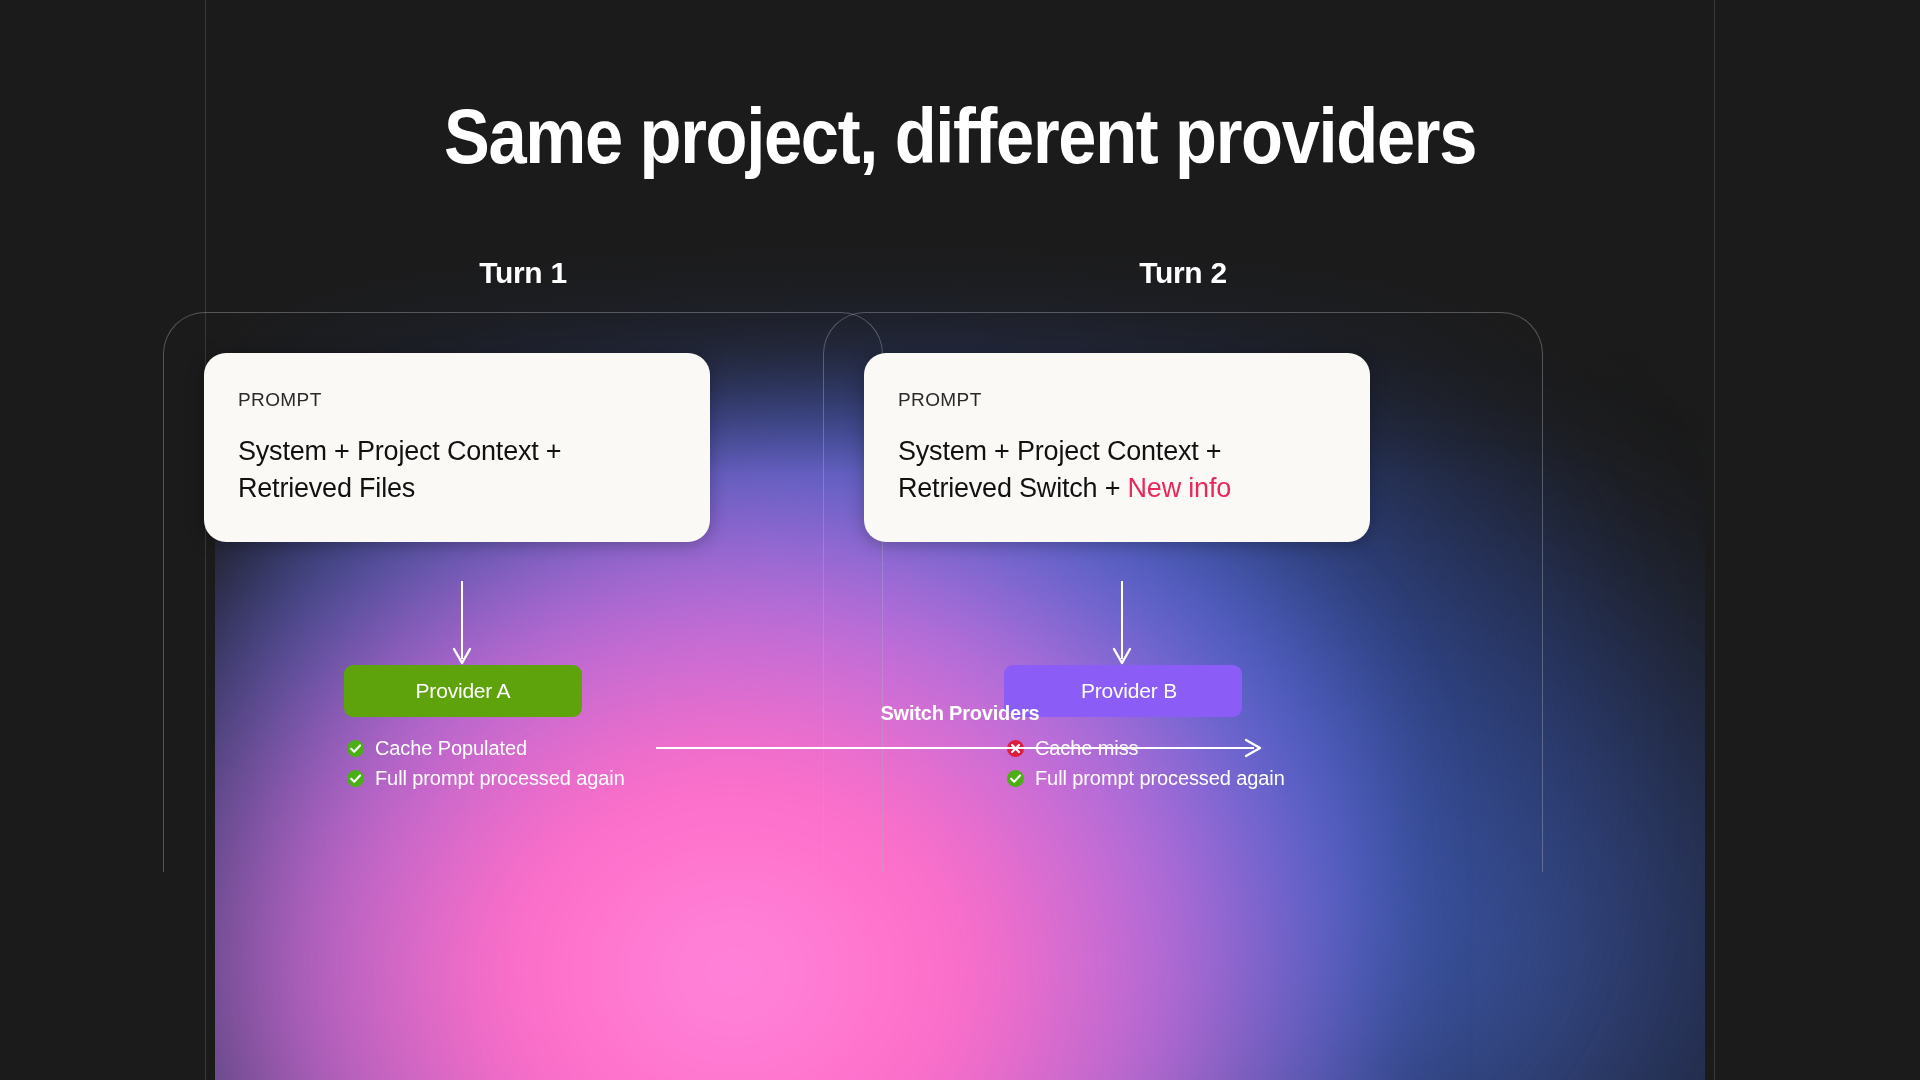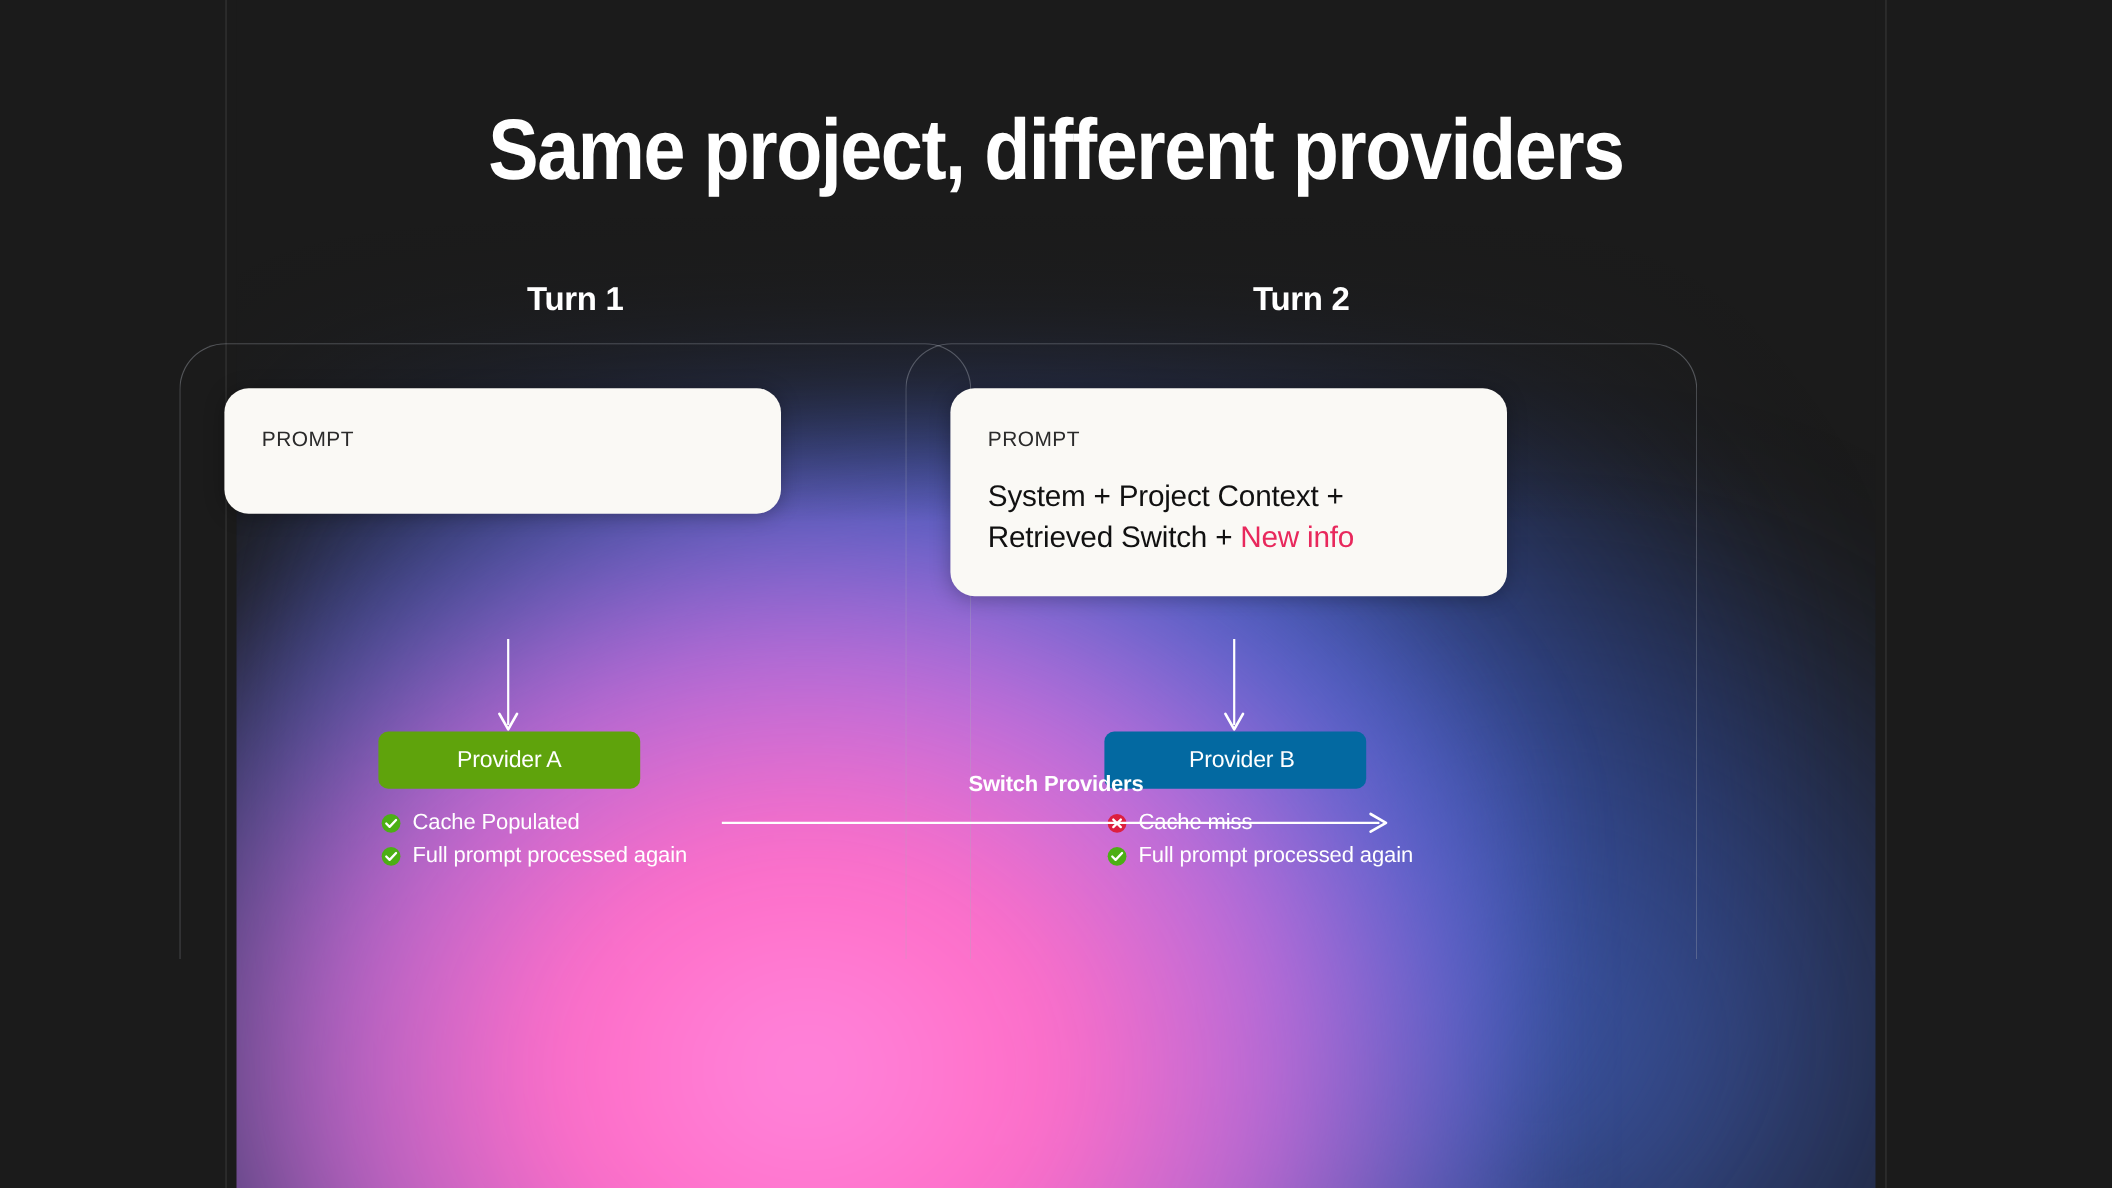--- a/index.html
+++ b/index.html
@@ -154,21 +154,21 @@
     left:180px;
     width:238px; height:52px;
     border-radius:9px;
     display:flex; align-items:center; justify-content:center;
     color:#ffffff;
     font-size:21px;
     font-weight:400;
     letter-spacing:-0.2px;
   }
   .provider.green { background:#5fa30c; }
-  .provider.red   { background:#0369a1;padding-left:12px; }
+  .provider.red   { background:#8b5cf6;padding-left:12px; }
 
   
   .status-list {
     position:absolute;
     top:424px;
     left:182px;
     width:420px;
   }
   .status-row {
     display:flex; align-items:center;
@@ -218,20 +218,21 @@
   <div class="hairline right"></div>
 
   <div class="title">Same project, different providers</div>
 
   <div class="column left">
     <div class="turn-label">Turn 1</div>
     <div class="panel">
 
       <div class="prompt-card">
         <div class="prompt-kicker">PROMPT</div>
+        <div class="prompt-body"><span>System + Project Context + Retrieved Files</span></div>
       </div>
 
       <svg class="v-arrow" viewBox="0 0 22 86">
         <line x1="11" y1="0" x2="11" y2="78" stroke="#ffffff" stroke-width="2"></line>
         <polyline points="3,68 11,82 19,68" fill="none" stroke="#ffffff" stroke-width="2.4" stroke-linecap="round" stroke-linejoin="round"></polyline>
       </svg>
 
       <div class="provider green">
         <span>Provider A</span>
       </div>

